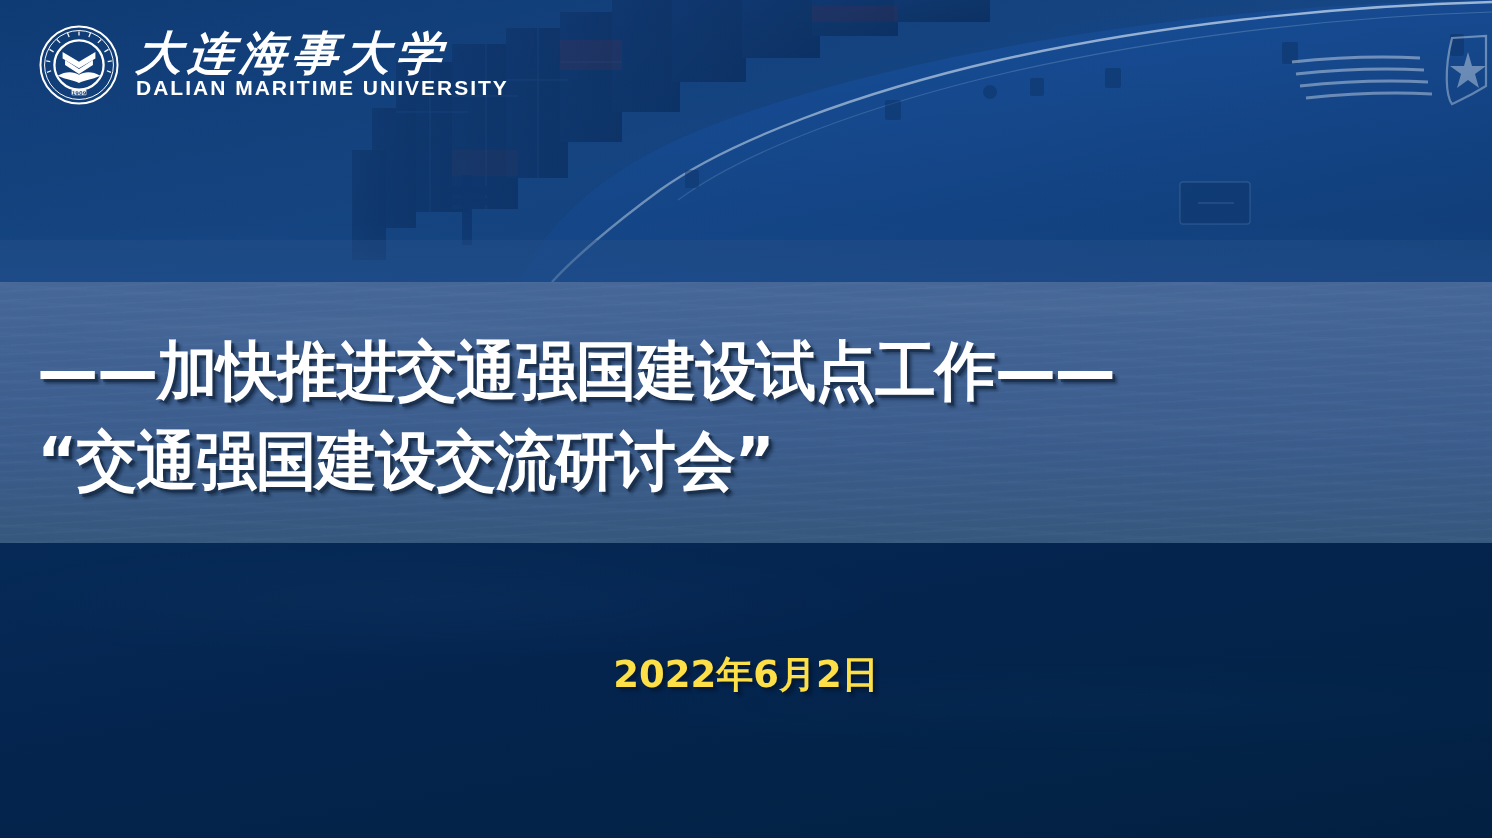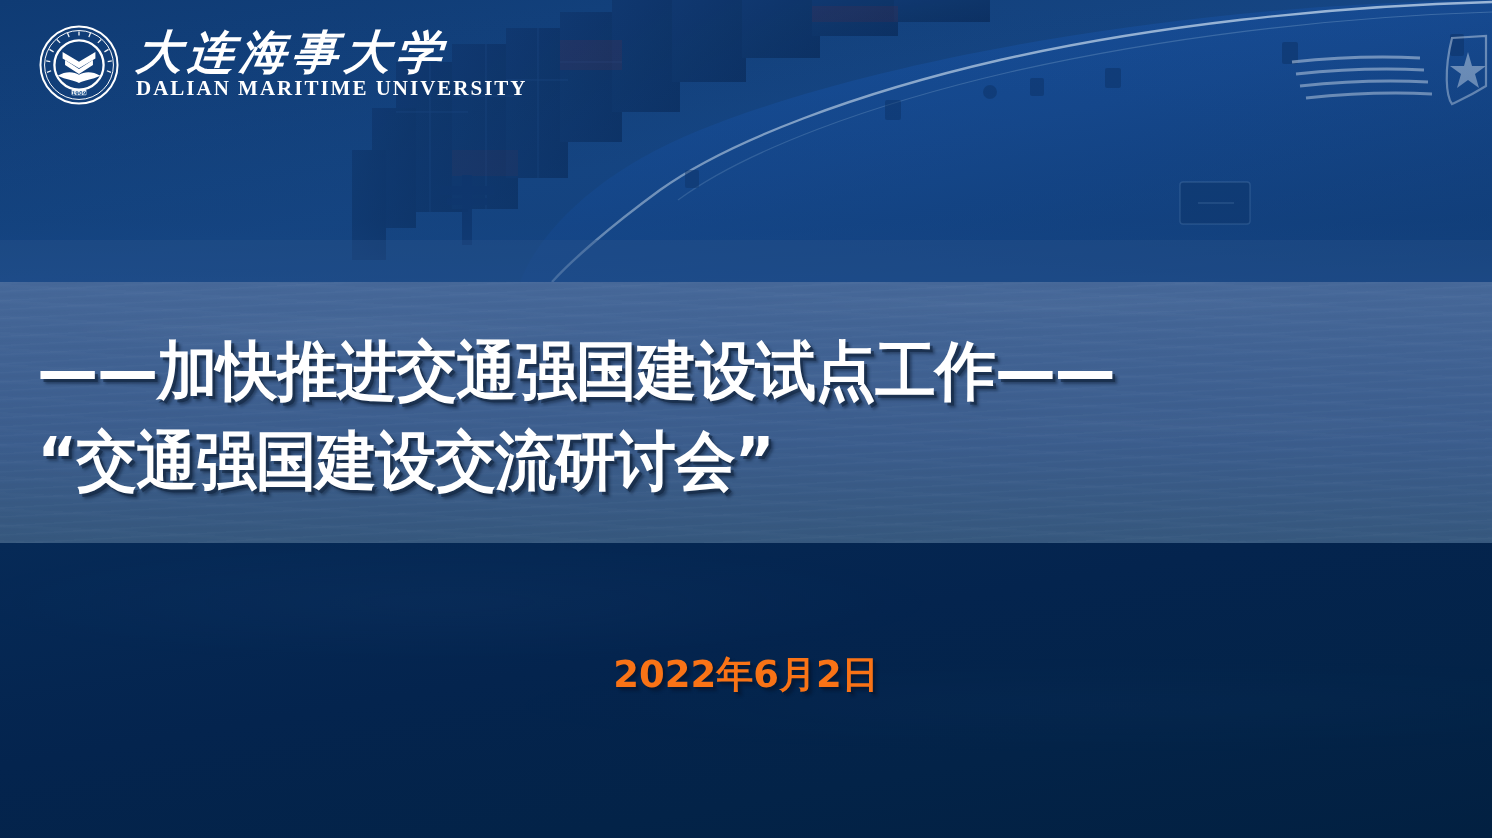--- a/index.html
+++ b/index.html
@@ -105,21 +105,21 @@
     font-style: italic;
     font-size: 46px;
     line-height: 1.02;
     letter-spacing: 6px;
     color: #ffffff;
     white-space: nowrap;
     transform: skewX(-4deg);
   }
   #logo-en {
     margin-top: 0;
-    font-family: Liberation Serif, serif;
+    font-family: Liberation Sans, sans-serif;
     font-weight: 700;
     font-size: 21px;
     letter-spacing: 2.0px;
     color: #ffffff;
     white-space: nowrap;
   }
 
   
   #title-block {
     position: absolute;
@@ -147,21 +147,21 @@
   #date-line {
     position: absolute;
     top: 652px;
     left: 0;
     width: 100%;
     text-align: center;
     font-family: "DejaVu Sans", "Liberation Sans", sans-serif;
     font-weight: 700;
     font-size: 37px;
     line-height: 46px;
-    color: #f97316;
+    color: #fde047;
     letter-spacing: 0px;
     text-shadow:
       2px 2px 0 rgba(10,24,48,.55),
       4px 4px 3px rgba(6,16,36,.40);
   }
 </style>
 </head>
 <body>
 
 <div id="slide">

